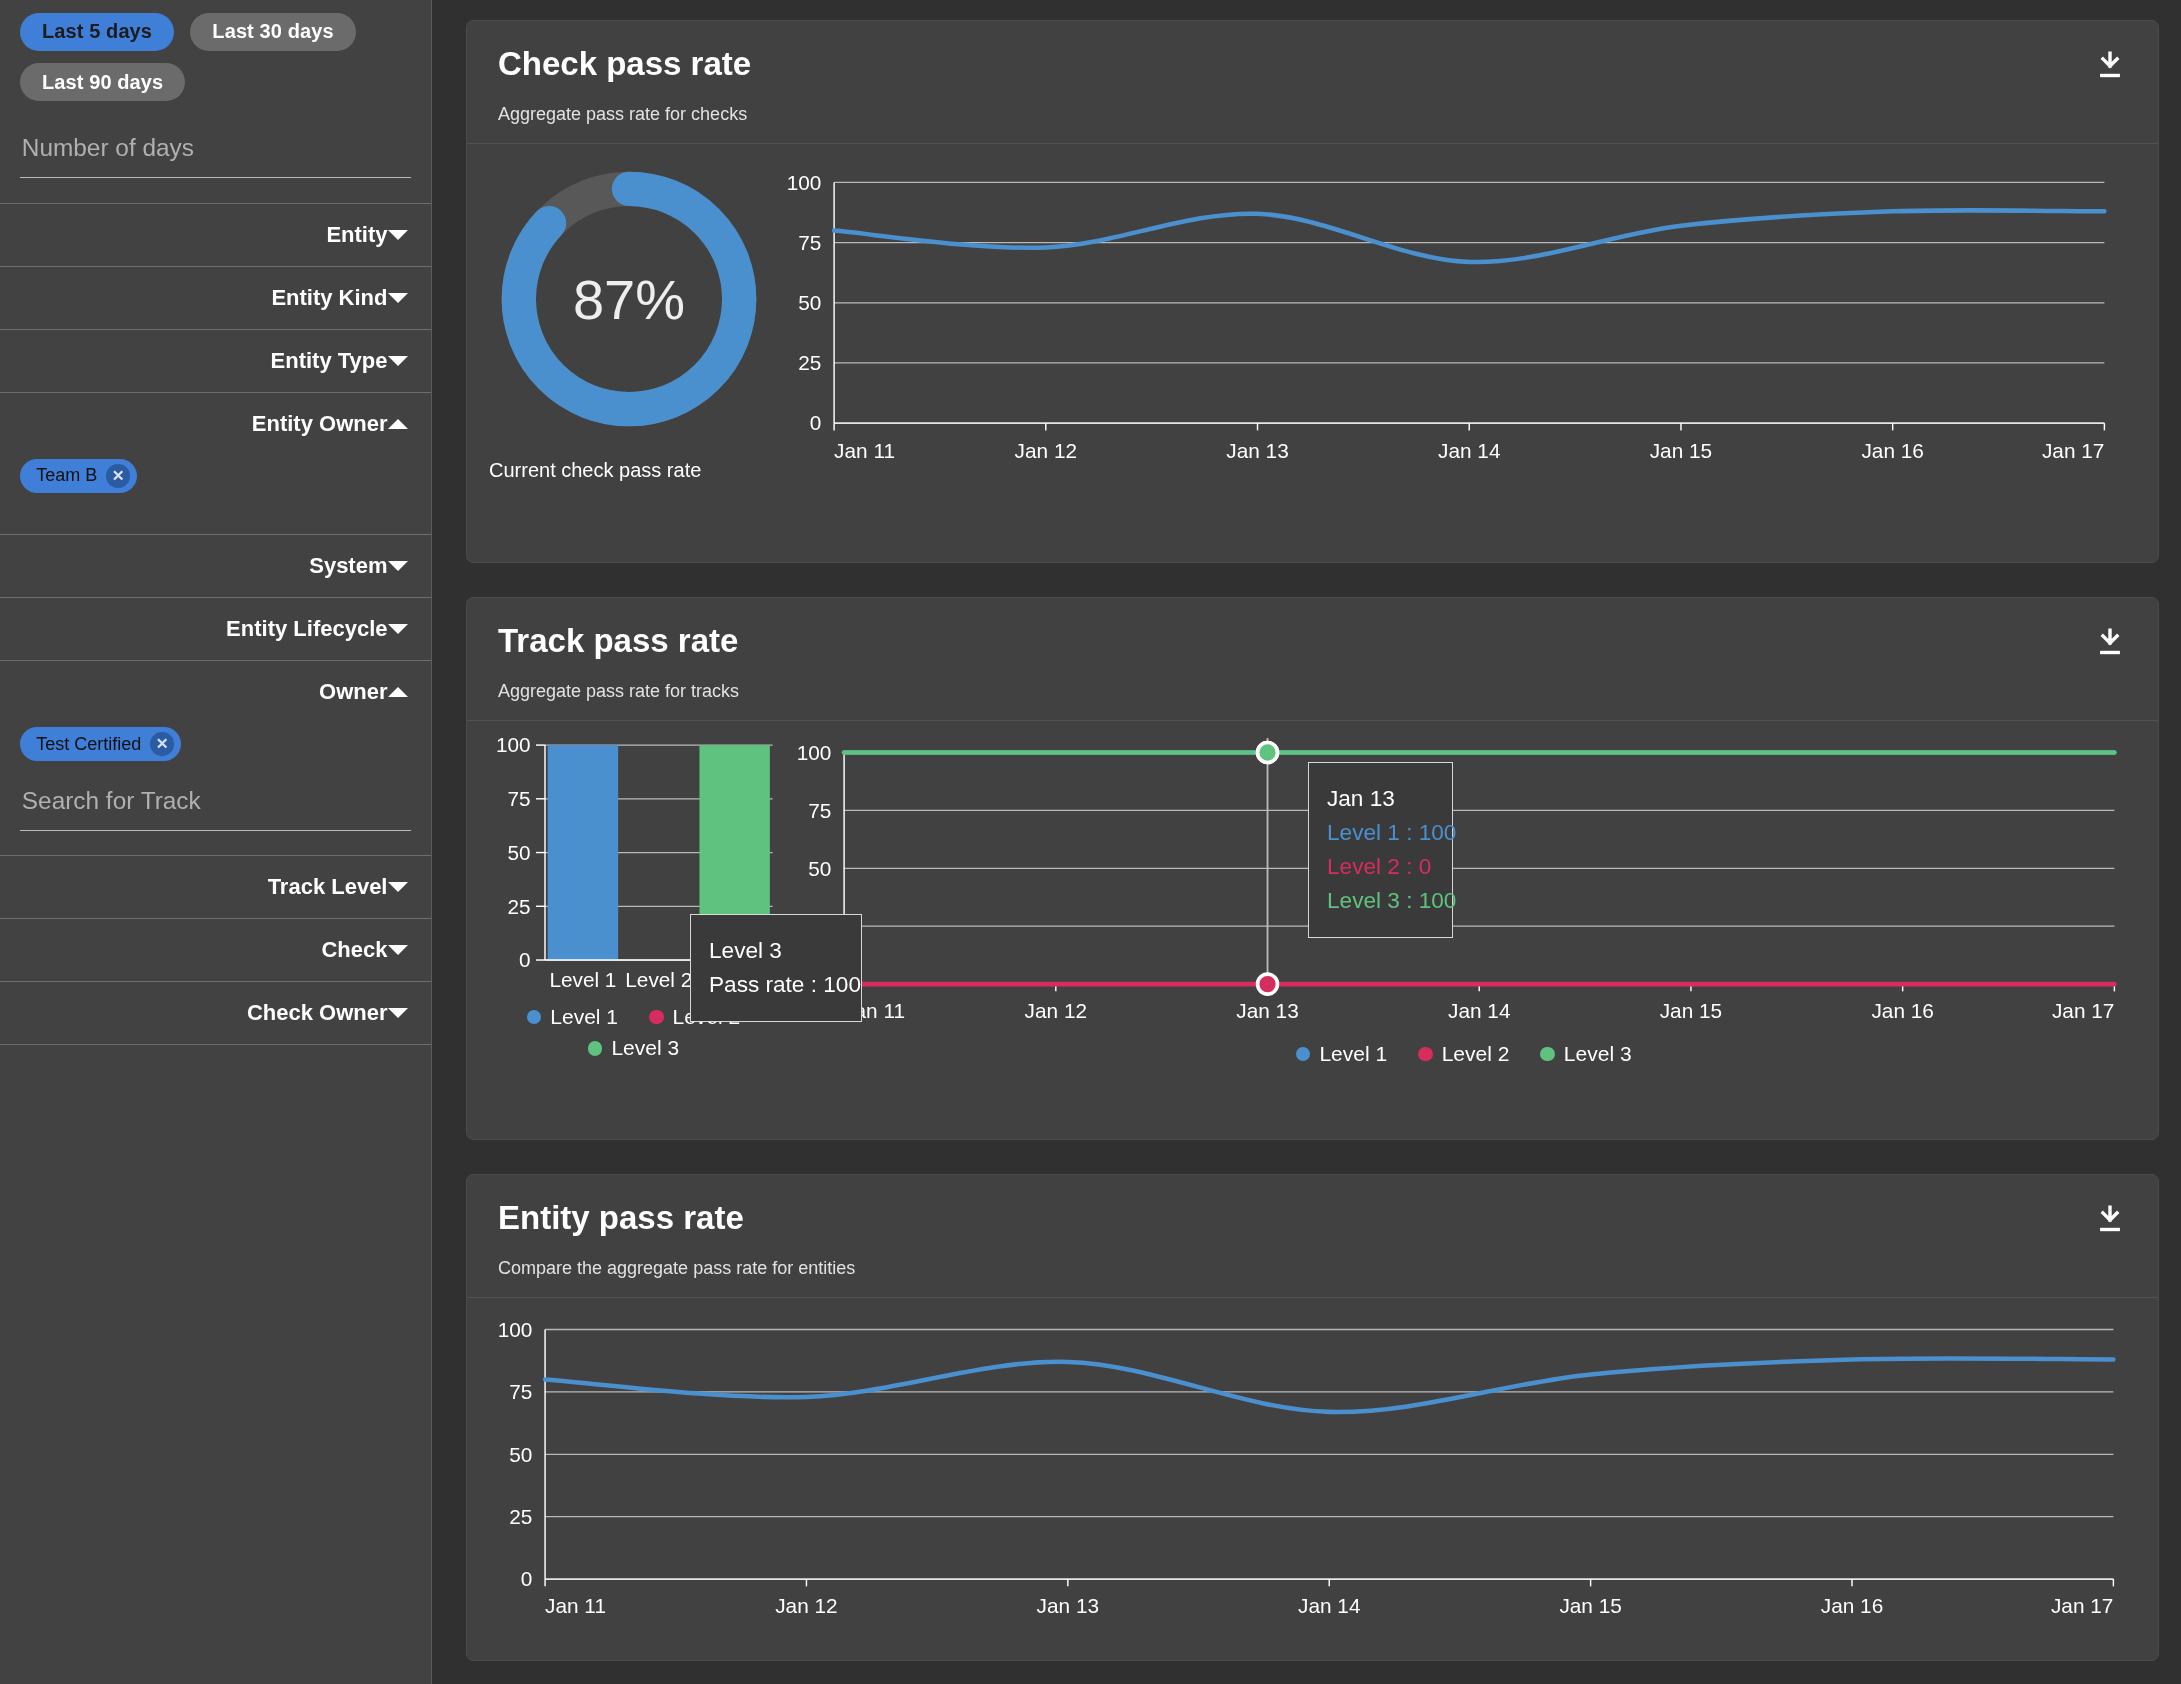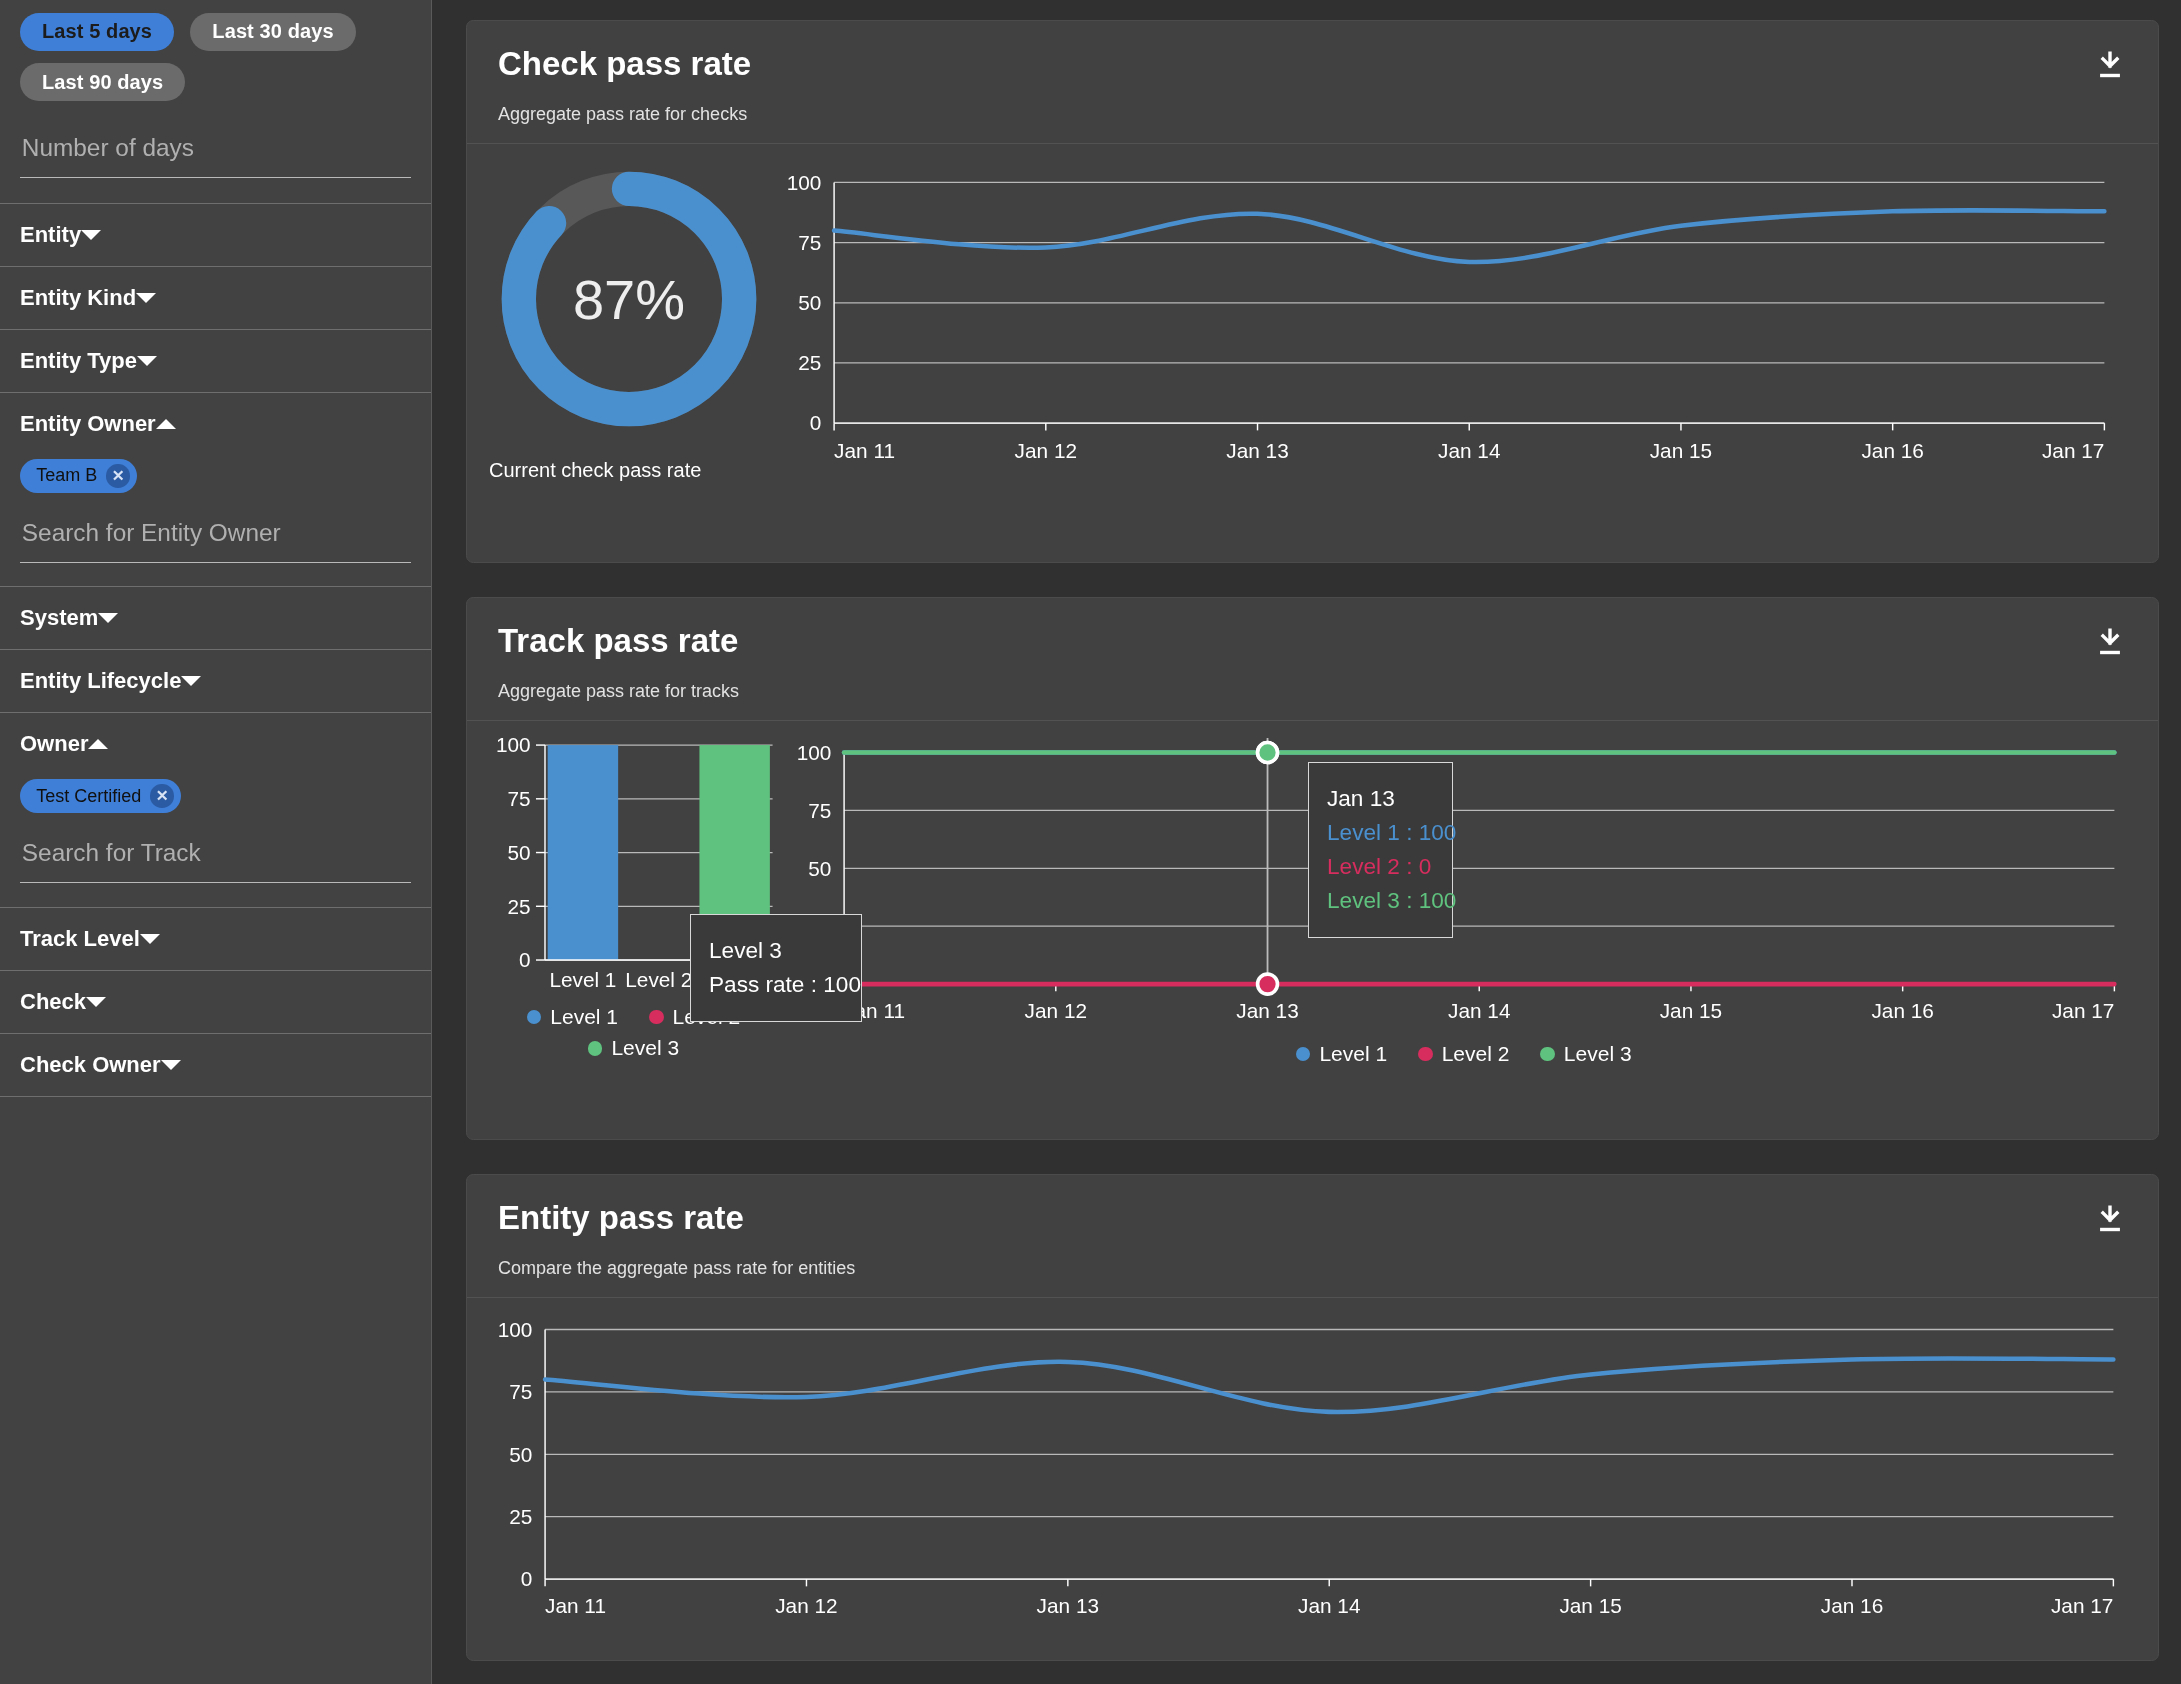--- a/index.html
+++ b/index.html
@@ -45,21 +45,21 @@
     color: #ffffff; font-size: 24.4px;
     font-family: "Liberation Sans", sans-serif;
     outline: none; padding: 0 1.8px 7.2px 1.8px;
   }
   .underline-input::placeholder { color: #b0b0b0; }
 
   .accordion { margin-top: 25px; border-top: 0.9px solid #6e6e6e; }
   .acc-section { border-bottom: 0.9px solid #6e6e6e; }
   .acc-head {
     height: 62px; padding: 0 23.5px 0 20px;
-    display: flex; align-items: center; justify-content: flex-start;
+    display: flex; align-items: center; justify-content: flex-end;
     cursor: pointer; user-select: none;
   }
   .acc-title { font-size: 22px; font-weight: bold; color: #ffffff; }
   .caret { width: 0; height: 0; border-left: 10px solid transparent; border-right: 10px solid transparent; }
   .caret.down { border-top: 10px solid #ffffff; }
   .caret.up   { border-bottom: 10px solid #ffffff; }
 
   .acc-body { padding: 3.6px 20px 23.5px 20px; }
   .token {
     display: inline-flex; align-items: center; gap: 9px;
@@ -173,21 +173,20 @@
       <div class="acc-section">
         <div class="acc-head">
           <span class="acc-title">Entity Owner</span>
           <span class="caret up"></span>
         </div>
         <div class="acc-body">
           <div class="token">
             <span>Team B</span>
             <span class="token-x">✕</span>
           </div>
-          <input class="underline-input" placeholder="Search for Entity Owner" style="">
         </div>
       </div>
 
       <div class="acc-section">
         <div class="acc-head">
           <span class="acc-title">System</span>
           <span class="caret down"></span>
         </div>
       </div>
 

